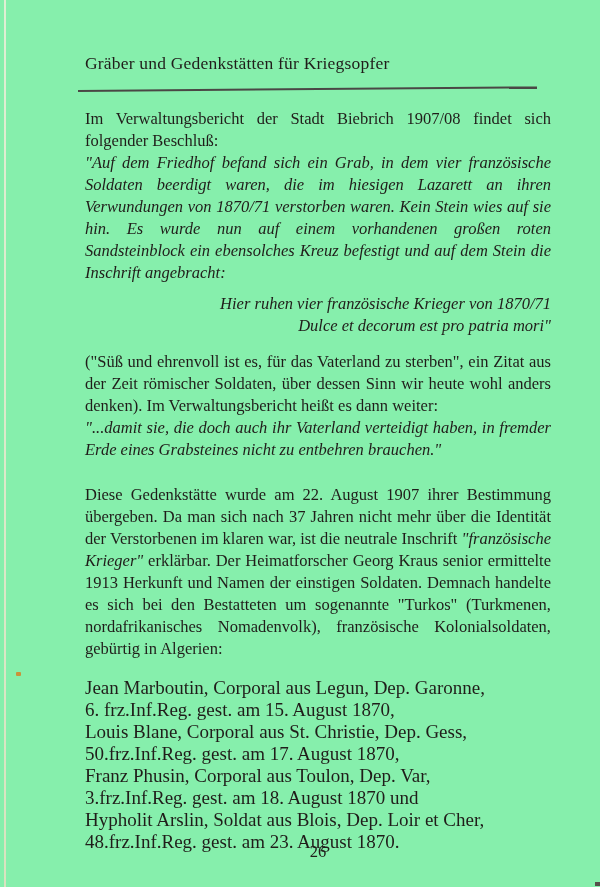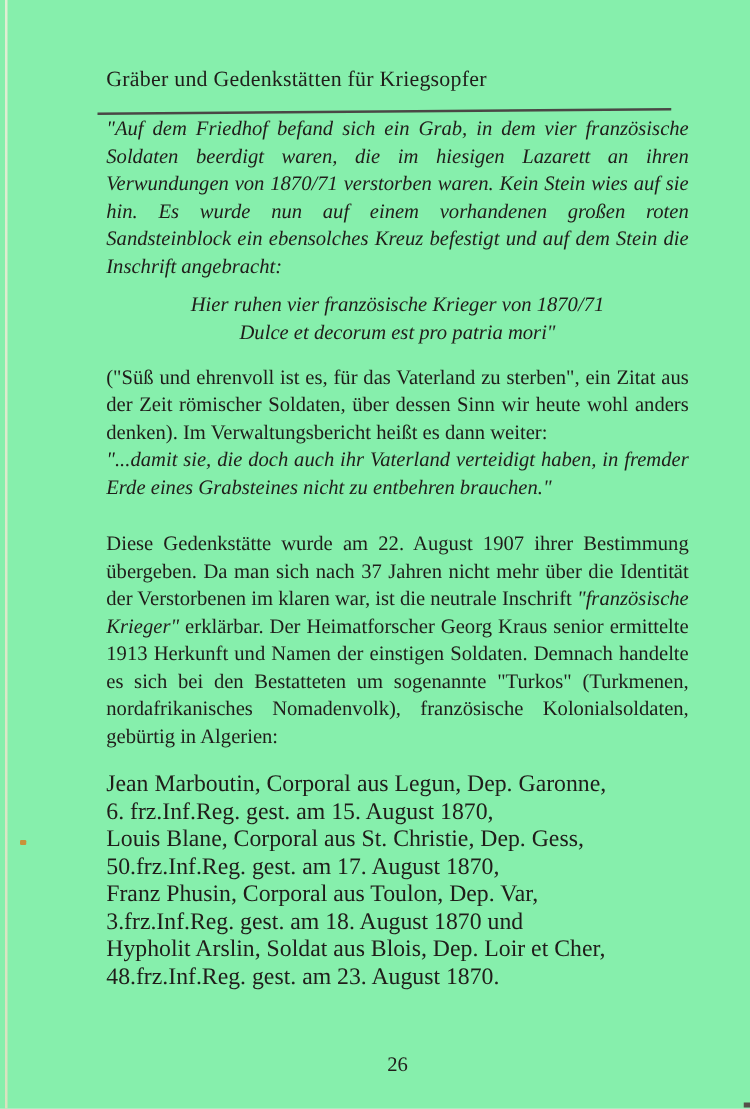--- a/index.html
+++ b/index.html
@@ -28,21 +28,21 @@
   }
   .header-rule{
     height:2px;background:#4a4745;border:0;
     width:459px;margin:16px 0 0 -7px;
     transform:rotate(-0.45deg);transform-origin:left center;
   }
   p{margin:0;font-size:16.5px;line-height:22px;text-align:justify;hyphens:auto;}
   .it{font-style:italic;}
   .p-intro{margin-top:16px;}
   .inscription{
-    margin:9px 0 14px;text-align:center;font-style:italic;
+    margin:9px 0 14px;text-align:right;font-style:italic;
     white-space:pre-line;line-height:22px;font-size:16.5px;
   }
   .p-memorial{margin-top:23px;}
   .soldier-list{
     margin-top:17px;text-align:left;white-space:pre-line;
     line-height:22px;font-size:19px;
   }
   .page-number{
     position:absolute;top:842px;left:85px;width:466px;
     text-align:center;font-size:16.5px;
@@ -55,20 +55,21 @@
   <div class="edge-line"></div>
   <div class="speck"></div>
   <div class="corner-mark"></div>
 
   <div class="content">
 
     <h1 class="running-header">Gräber und Gedenkstätten für Kriegsopfer</h1>
 
     <hr class="header-rule">
 
+    <p class="p-intro" lang="de">Im Verwaltungsbericht der Stadt Biebrich 1907/08 findet sich folgender Beschluß:</p>
 
     <p class="it" lang="de">"Auf dem Friedhof befand sich ein Grab, in dem vier französische Soldaten beerdigt waren, die im hiesigen Lazarett an ihren Verwundungen von 1870/71 verstorben waren. Kein Stein wies auf sie hin. Es wurde nun auf einem vorhandenen großen roten Sandsteinblock ein ebensolches Kreuz befestigt und auf dem Stein die Inschrift angebracht:</p>
 
     <div class="inscription">Hier ruhen vier französische Krieger von 1870/71
 Dulce et decorum est pro patria mori"</div>
 
     <p lang="de">("Süß und ehrenvoll ist es, für das Vaterland zu sterben", ein Zitat aus der Zeit römischer Soldaten, über dessen Sinn wir heute wohl anders denken). Im Verwaltungsbericht heißt es dann weiter:</p>
 
     <p class="it" lang="de">"...damit sie, die doch auch ihr Vaterland verteidigt haben, in fremder Erde eines Grabsteines nicht zu entbehren brauchen."</p>
 

